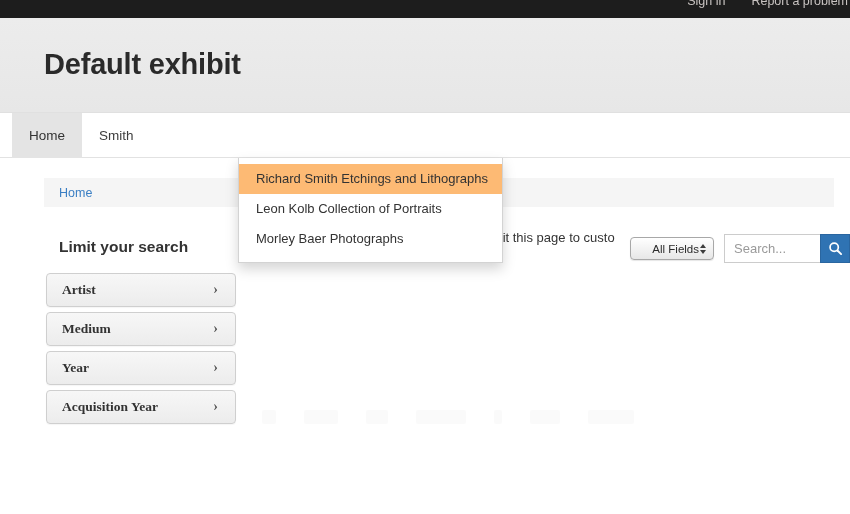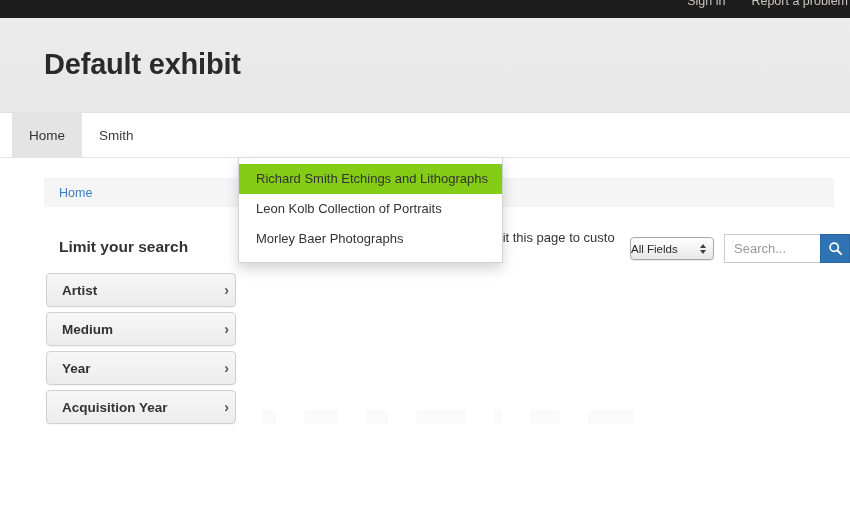--- a/index.html
+++ b/index.html
@@ -78,34 +78,34 @@
     padding: 6px 0 8px 0;
     z-index: 40;
     box-sizing: border-box;
   }
   .dropdown-item {
     display: block;
     padding: 6px 16px 6px 17px;
     font-size: 13px; color: #333; white-space: nowrap;
     text-decoration: none; cursor: pointer; line-height: 18px;
   }
-  .dropdown-item.hover { background: #84cc16; text-align: center; }
+  .dropdown-item.hover { background: #fdba74; text-align: center; }
 
   
   .search-wrap {
     position: absolute; right: 0; top: 121px;
     display: flex; align-items: stretch; height: 29px;
   }
   .field-select {
     width: 84px; height: 23px; align-self: center;
     margin-right: 10px;
     font-size: 11.5px; color: #2b2b2b; text-align: center;
     border: 1px solid #a8a8a8; border-radius: 4px;
     background-image: linear-gradient(180deg, #ffffff 0%, #e7e7e7 100%);
-    display: flex; align-items: center; justify-content: flex-start;
+    display: flex; align-items: center; justify-content: flex-end;
     box-shadow: 0 1px 1px rgba(0,0,0,0.10);
     position: relative; box-sizing: border-box; cursor: pointer;
   }
   .field-select .sel-label { padding-right: 14px; white-space: nowrap; }
   .stepper {
     position: absolute; right: 7px; top: 50%; transform: translateY(-50%);
     display: flex; flex-direction: column; gap: 2px;
   }
   .stepper i { display: block; width: 0; height: 0; }
   .stepper .up {
@@ -144,26 +144,27 @@
 
   
   .sidebar { position: absolute; left: 46px; top: 238px; width: 190px; }
   .limit-title {
     font-size: 15.5px; font-weight: bold; color: #333;
     margin: 0 0 17px 13px;
   }
   .facet {
     position: relative;
     display: flex; align-items: center; justify-content: space-between;
-    height: 34px; margin-bottom: 5px; padding: 0 6px 0 15px;
+    height: 34px; margin-bottom: 5px; padding: 0 17px 0 15px;
     box-sizing: border-box;
     border: 1px solid #cfcfcf; border-radius: 4px;
     background-image: linear-gradient(180deg, #f7f7f7 0%, #ececec 100%);
     box-shadow: 0 1px 1px rgba(0,0,0,0.04);
     cursor: pointer;
+    font-family: Liberation Serif, serif;
   }
   .facet-label { font-size: 13.5px; font-weight: bold; color: #333; }
   .facet-chevron { font-size: 14px; color: #555; font-weight: bold; line-height: 1; }
 
   
   .main-content {
     position: absolute; left: 262px; top: 228px; right: 0;
     font-size: 13px; color: #333; line-height: 20px;
   }
   .main-para { margin: 0; white-space: nowrap; }

